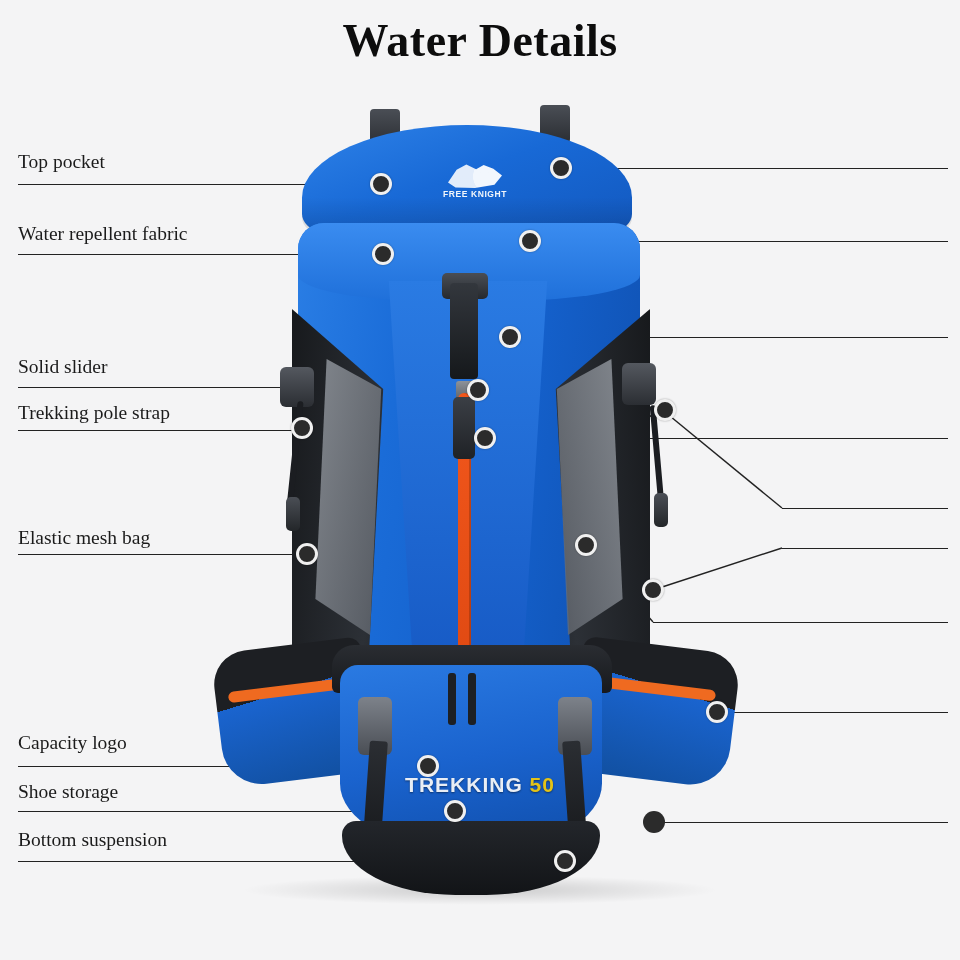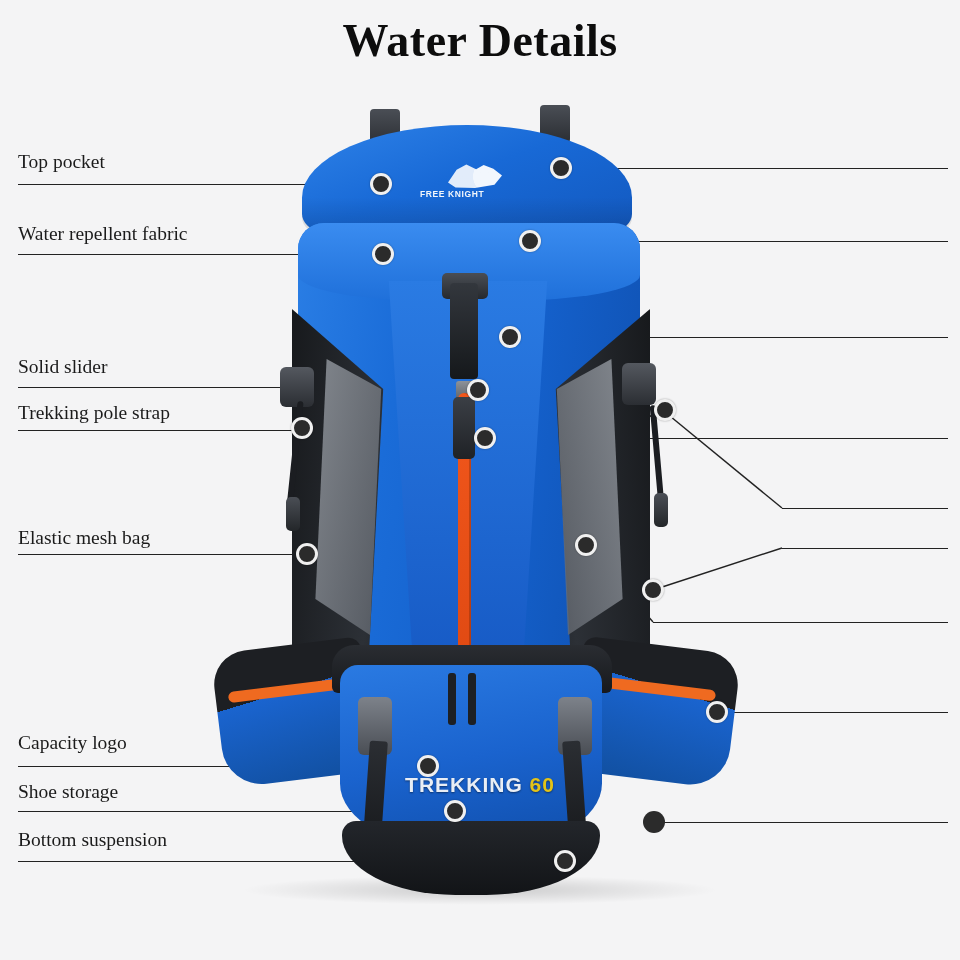--- a/index.html
+++ b/index.html
@@ -219,21 +219,21 @@
     left: 30px; top: 770px; width: 480px; height: 30px;
     background: radial-gradient(ellipse at center, rgba(0,0,0,.17), rgba(0,0,0,0) 70%);
   }
 
   
   .logo {
     left: 210px; top: 58px; width: 110px; height: 54px; z-index: 25;
     color: #f2f6fb;
     font-family: "Liberation Sans", "DejaVu Sans", sans-serif;
     font-size: 8.5px; font-weight: bold; letter-spacing: .6px;
-    line-height: 1.05;
+    text-align: center; line-height: 1.05;
   }
   .logo .mark {
     width: 54px; height: 26px; margin: 0 auto 1px;
     background:
       radial-gradient(circle at 78% 52%, rgba(255,255,255,.95) 0 38%, rgba(255,255,255,0) 39%),
       linear-gradient(20deg, rgba(255,255,255,.92) 0 100%);
     clip-path: polygon(0% 75%, 16% 26%, 34% 6%, 52% 24%, 66% 8%, 84% 22%, 100% 48%, 86% 84%, 50% 96%, 14% 94%);
     opacity: .95;
   }
 </style>
@@ -290,21 +290,21 @@
     <div class="front-pocket"></div>
     <div class="fp-zip"></div>
     <div class="fp-zip2"></div>
     <div class="fp-buckleL"></div>
     <div class="fp-buckleR"></div>
     <div class="fp-strapL"></div>
     <div class="fp-strapR"></div>
 
     <div class="brand">
       <span>TREKKING</span>
-      <span class="cap60">60</span>
+      <span class="cap60">50</span>
     </div>
 
     <div class="base"></div>
   </div>
 
   <div class="callout left">
     <div class="cap" style="left:18px; top:152px;">Top pocket</div>
     <div class="rule" style="left:18px; top:184px; width:363px;"></div>
   </div>
   <div class="callout left">

